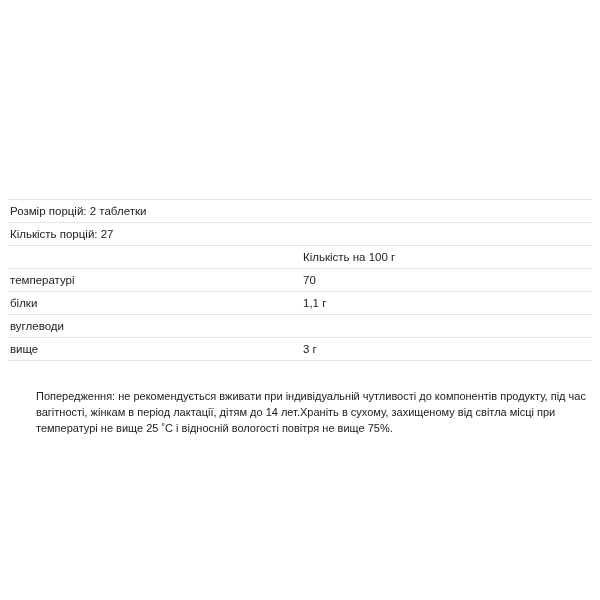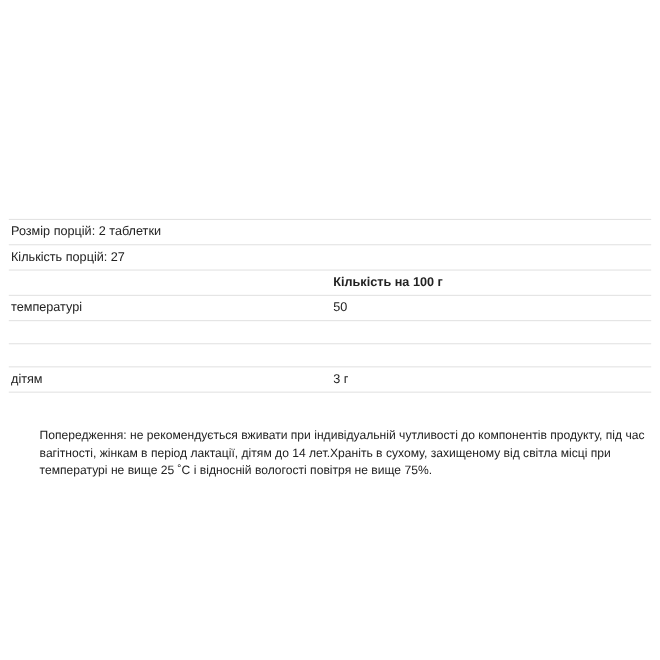--- a/index.html
+++ b/index.html
@@ -49,21 +49,20 @@
   }
   .nf-value {
     flex: 1 1 auto;
     font-size: 11.5px;
     line-height: 14px;
     color: #222222;
     box-sizing: border-box;
   }
   .nf-row.header .nf-value {
     color: #222222;
-    font-weight: bold;
   }
   .warning {
     position: absolute;
     left: 10px;
     top: 388px;
     width: 570px;
     font-size: 11px;
     line-height: 16px;
     color: #222222;
     margin-left: 26px;
@@ -86,31 +85,34 @@
       <div class="nf-value"></div>
     </div>
 
     <div class="nf-row header">
       <div class="nf-label"></div>
       <div class="nf-value">Кількість на 100 г</div>
     </div>
 
     <div class="nf-row">
       <div class="nf-label">температурі</div>
-      <div class="nf-value">50</div>
+      <div class="nf-value">70</div>
     </div>
 
     <div class="nf-row">
+      <div class="nf-label">білки</div>
+      <div class="nf-value">1,1 г</div>
     </div>
 
     <div class="nf-row">
+      <div class="nf-label">вуглеводи</div>
     </div>
 
     <div class="nf-row">
-      <div class="nf-label">дітям</div>
+      <div class="nf-label">вище</div>
       <div class="nf-value">3 г</div>
     </div>
 
   </div>
 
   <div class="warning">Попередження: не рекомендується вживати при індивідуальній чутливості до компонентів продукту, під час вагітності, жінкам в період лактації, дітям до 14 лет.Храніть в сухому, захищеному від світла місці при температурі не вище 25 ˚С і відносній вологості повітря не вище 75%.</div>
 
 </div>
 
 </body></html>

